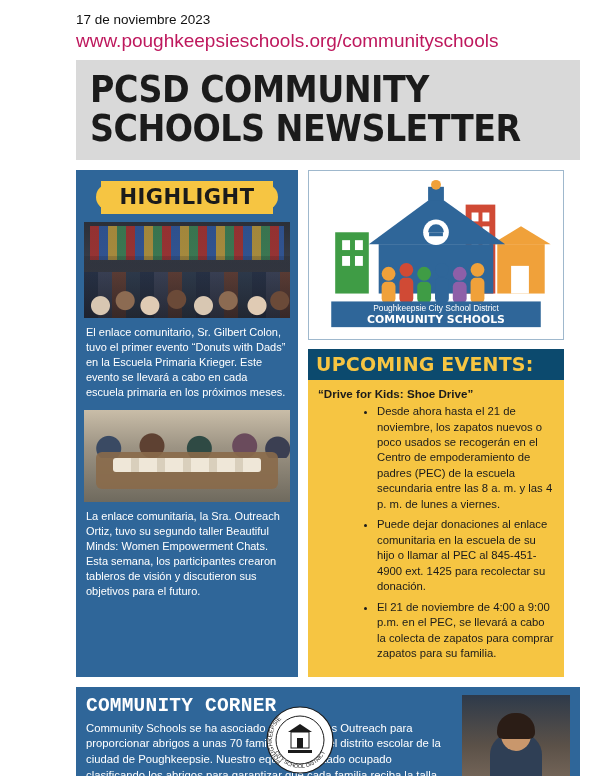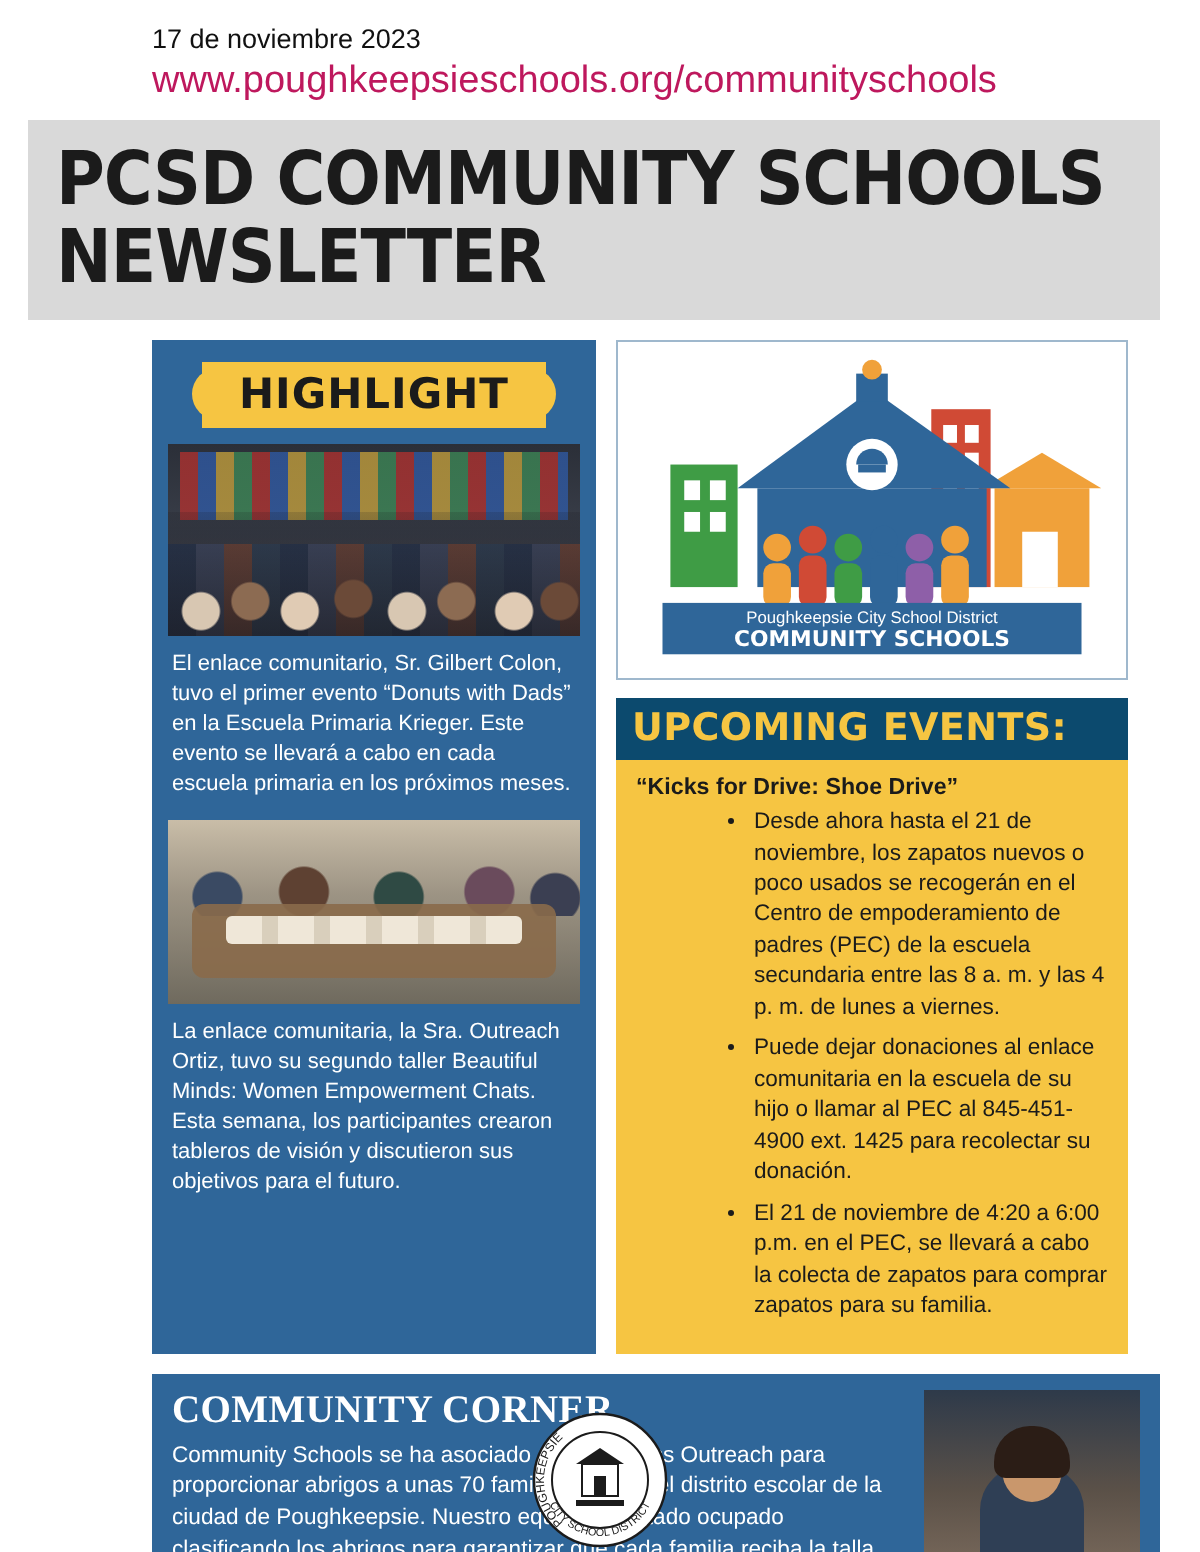--- a/index.html
+++ b/index.html
@@ -32,20 +32,21 @@
     color: #111;
   }
   .meta .url {
     font-size: 19px;
     color: #be185d;
   }
 
   
   .title-band {
     margin-top: 7px;
+    margin-left: 62px;
     margin-right: 6px;
     background: #d9d9d9;
     padding: 10px 14px 12px 14px;
   }
   .title-band h1 {
     margin: 0;
     font-size: 37px;
     line-height: 1.06;
     letter-spacing: -0.5px;
     font-weight: 700;
@@ -247,21 +248,21 @@
     display: flex;
     padding: 8px 10px 10px 10px;
     box-sizing: border-box;
     gap: 10px;
     height: 110px;
   }
   .corner-text { flex: 1; }
   .corner h2 {
     margin: 0 0 4px 0;
     color: #ffffff;
-    font-family: Liberation Serif, serif;
+    font-family: Liberation Mono, monospace;
     font-size: 19.5px;
     font-weight: 700;
     letter-spacing: 0.2px;
   }
   .corner p {
     margin: 0;
     color: #ffffff;
     font-size: 11.3px;
     line-height: 1.4;
   }
@@ -409,25 +410,25 @@
               <rect x="155" y="108" width="14" height="26" rx="5" fill="#f0a13a"></rect>
           </g>
           <rect x="14" y="132" width="212" height="26" fill="#2f6699"></rect>
           <text x="120" y="142" font-family="Liberation Sans, sans-serif" font-size="8.5" fill="#ffffff" text-anchor="middle">Poughkeepsie City School District</text>
           <text x="120" y="154" font-family="DejaVu Sans, sans-serif" font-size="11" font-weight="bold" fill="#ffffff" text-anchor="middle">COMMUNITY SCHOOLS</text>
         </svg>
       </div>
 
       <div class="events-header">UPCOMING EVENTS:</div>
       <div class="events-body">
-        <div class="events-title">“Kicks for Drive: Shoe Drive”</div>
+        <div class="events-title">“Drive for Kids: Shoe Drive”</div>
         <ul>
           <li>Desde ahora hasta el 21 de noviembre, los zapatos nuevos o poco usados se recogerán en el Centro de empoderamiento de padres (PEC) de la escuela secundaria entre las 8 a. m. y las 4 p. m. de lunes a viernes.</li>
           <li>Puede dejar donaciones al enlace comunitaria en la escuela de su hijo o llamar al PEC al 845-451-4900 ext. 1425 para recolectar su donación.</li>
-          <li>El 21 de noviembre de 4:20 a 6:00 p.m. en el PEC, se llevará a cabo la colecta de zapatos para comprar zapatos para su familia.</li>
+          <li>El 21 de noviembre de 4:00 a 9:00 p.m. en el PEC, se llevará a cabo la colecta de zapatos para comprar zapatos para su familia.</li>
         </ul>
       </div>
     </div>
   </div>
 
   <div class="corner">
     <div class="corner-text">
       <h2>COMMUNITY CORNER</h2>
       <p>Community Schools se ha asociado con Dutchess Outreach para proporcionar abrigos a unas 70 familias dentro del distrito escolar de la ciudad de Poughkeepsie. Nuestro equipo ha estado ocupado clasificando los abrigos para garantizar que cada familia reciba la talla adecuada.</p>
     </div>

